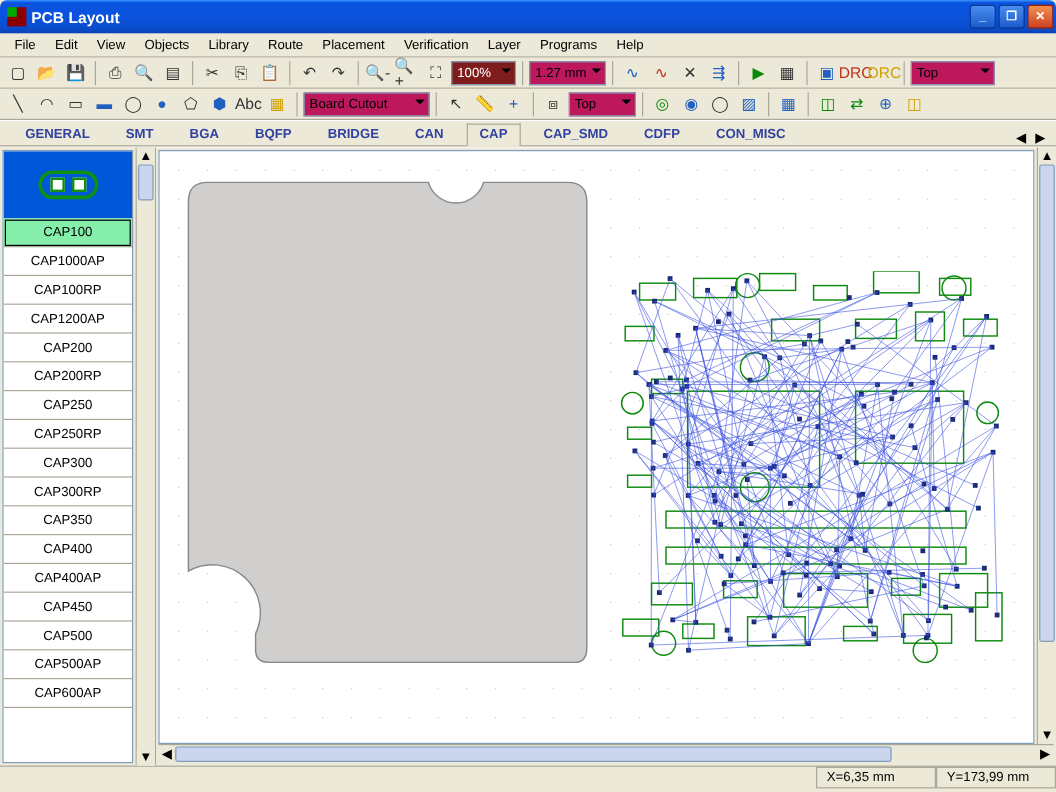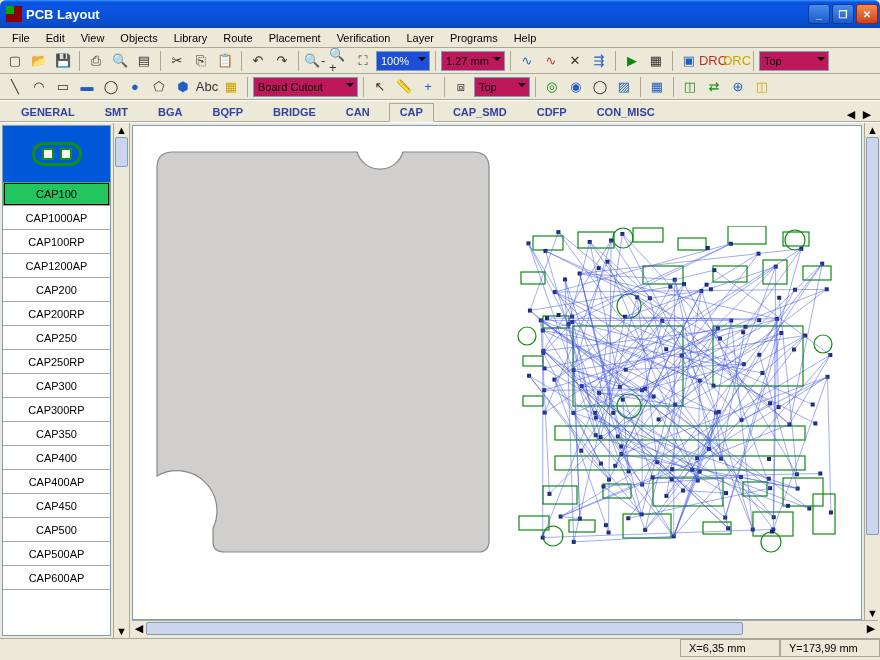--- a/index.html
+++ b/index.html
@@ -79,21 +79,21 @@
     height: 20px;
     border:1px solid #7f9db9;
     background:#be185d;
     display:flex;
     align-items:center;
     padding:0 14px 0 4px;
     position:relative;
     cursor:pointer;
     font-size:11px;
   }
-  .combo.sel { background:#1d4ed8; color:#fff; }
+  .combo.sel { background:#7f1d1d; color:#fff; }
   .combo::after {
     content:""; position:absolute; right:3px; top:50%; transform:translateY(-50%);
     border:4px solid transparent; border-top-color:#000;
   }
   
   .tabstrip {
     height: 22px;
     background:#ece9d8;
     border-top:1px solid #fff;
     border-bottom:1px solid #aca899;
@@ -160,21 +160,21 @@
     display:flex;align-items:center;justify-content:center;gap:6px;
   }
   .comp-preview .pad { width:12px;height:12px;border:2px solid #0f9010;background:#fff;}
   .comp-item {
     height:24px;
     border-bottom:1px solid #aca899;
     display:flex;align-items:center;justify-content:center;
     font-size:11px;
     cursor:pointer;
   }
-  .comp-item.selected { background:#22c55e; outline:1px solid #000; outline-offset:-2px;}
+  .comp-item.selected { background:#86efac; outline:1px solid #000; outline-offset:-2px;}
   .canvas-wrap {
     flex:1;
     display:flex;
     flex-direction:column;
     min-width:0;
   }
   .canvas {
     flex:1;
     background:#fff;
     position:relative;

